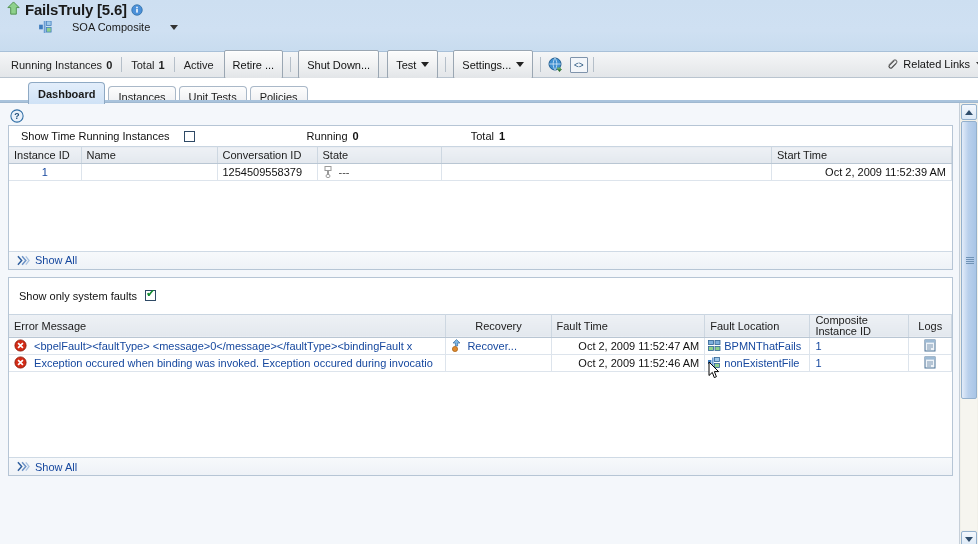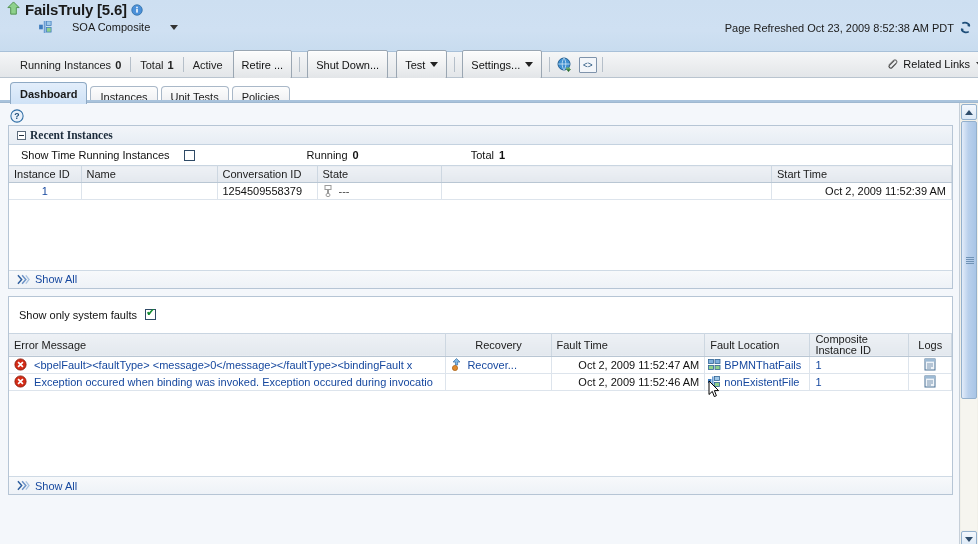--- a/index.html
+++ b/index.html
@@ -34,21 +34,21 @@
   .caret { width:0;height:0;border-left:4px solid transparent;border-right:4px solid transparent;border-top:5px solid #333; margin-left:2px; }
   .refresh-row { position:absolute; right:6px; top:21px; display:flex; align-items:center; gap:5px; }
   .refresh-text { font-size:11px; color:#1b1b1b; }
   .refresh-icon { width:13px;height:13px; display:block; }
 
   
   .toolbar {
     position: relative; height: 26px;
     background: linear-gradient(to bottom,#f5f6f7 0%, #eceef0 50%, #e3e6e9 100%);
     border-bottom: 1px solid #b9c4cf;
-    display:flex; align-items:center; padding-left:14px; gap:0px;
+    display:flex; align-items:center; padding-left:5px; gap:0px;
   }
   .tb-stat { font-size:11px; color:#222; white-space:nowrap; padding:0 6px; }
   .tb-stat b { font-weight:bold; margin-left:4px; }
   .tb-sep { width:1px; height:15px; background:#b5bfc9; margin:0 3px; }
   .btn {
     height:29px; border:1px solid #9aa6b2;
     background: linear-gradient(to bottom,#fcfcfc 0%,#f1f2f3 48%,#e2e5e8 100%);
     border-radius:2px; font-size:11px; color:#111;
     padding:0 8px; display:flex; align-items:center; gap:5px;
     cursor:default; white-space:nowrap; margin:0 4px;
@@ -73,20 +73,21 @@
     border:1px solid #a9b8c8; border-bottom:none;
     border-radius:4px 4px 0 0;
     background: linear-gradient(to bottom,#fdfdfd 0%,#f2f3f5 60%,#e8eaed 100%);
     cursor:default; position:relative; top:4px;
   }
   .tab.active {
     font-weight:bold; height:22px; top:2px;
     background: linear-gradient(to bottom,#e3eefb 0%,#cfe2f6 100%);
     border-color:#8ea9c4;
     z-index:3;
+    margin-left:18px;
   }
   .tabs-underline {
     position:absolute; left:0; right:0; bottom:0; height:2px;
     background:#a9c3dc;
   }
 
   
   .content {
     position:relative;
     height: 446px;
@@ -235,29 +236,20 @@
     </div>
     <div class="subtitle-row">
       <svg class="composite-icon" viewBox="0 0 16 13">
         <rect x="0" y="4" width="4" height="5" fill="#3d7bbd"></rect>
         <rect x="5" y="0" width="2" height="13" fill="#6b9ed4"></rect>
         <rect x="8" y="0" width="5" height="5" fill="#9ec7e8" stroke="#3d7bbd" stroke-width="0.8"></rect>
         <rect x="8" y="7" width="5" height="5" fill="#8fd08c" stroke="#3d7bbd" stroke-width="0.8"></rect>
       </svg>
       <span class="subtitle-text">SOA Composite</span>
       <span class="caret"></span>
-    </div>
-    <div class="refresh-row">
-      <span class="refresh-text">Page Refreshed Oct 23, 2009 8:52:38 AM PDT</span>
-      <svg class="refresh-icon" viewBox="0 0 16 16">
-        <path d="M4 3 A6 6 0 0 1 13 6" fill="none" stroke="#1f4e79" stroke-width="2"></path>
-        <path d="M13 3 L13.6 7 L10 6.3 Z" fill="#1f4e79"></path>
-        <path d="M12 13 A6 6 0 0 1 3 10" fill="none" stroke="#1f4e79" stroke-width="2"></path>
-        <path d="M3 13 L2.4 9 L6 9.7 Z" fill="#1f4e79"></path>
-      </svg>
     </div>
   </div>
 
   <div class="toolbar">
     <span class="tb-stat">
       <span>Running Instances</span><b>0</b>
     </span>
     <span class="tb-sep"></span>
     <span class="tb-stat">
       <span>Total</span><b>1</b>
@@ -328,24 +320,20 @@
     <div class="content-inner">
 
       <div class="help-row">
         <svg class="help-icon" viewBox="0 0 16 16">
           <circle cx="8" cy="8" r="7" fill="#e9f1fa" stroke="#2e6da4" stroke-width="1.2"></circle>
           <text x="8" y="11.5" text-anchor="middle" font-family="'Liberation Sans',sans-serif" font-size="10" font-weight="bold" fill="#1f4e79">?</text>
         </svg>
       </div>
 
       <div class="panel">
-        <div class="panel-header">
-          <span class="disclosure"></span>
-          <span class="panel-title">Recent Instances</span>
-        </div>
         <div class="panel-body">
           <div class="filter-row">
             <span>Show Time Running Instances</span>
             <span style="display:inline-block;width:14px"></span>
             <span class="cb"></span>
             <span style="display:inline-block;width:112px"></span>
             <span class="fr-metric">
               <span>Running</span><b>0</b>
             </span>
             <span style="display:inline-block;width:112px"></span>

